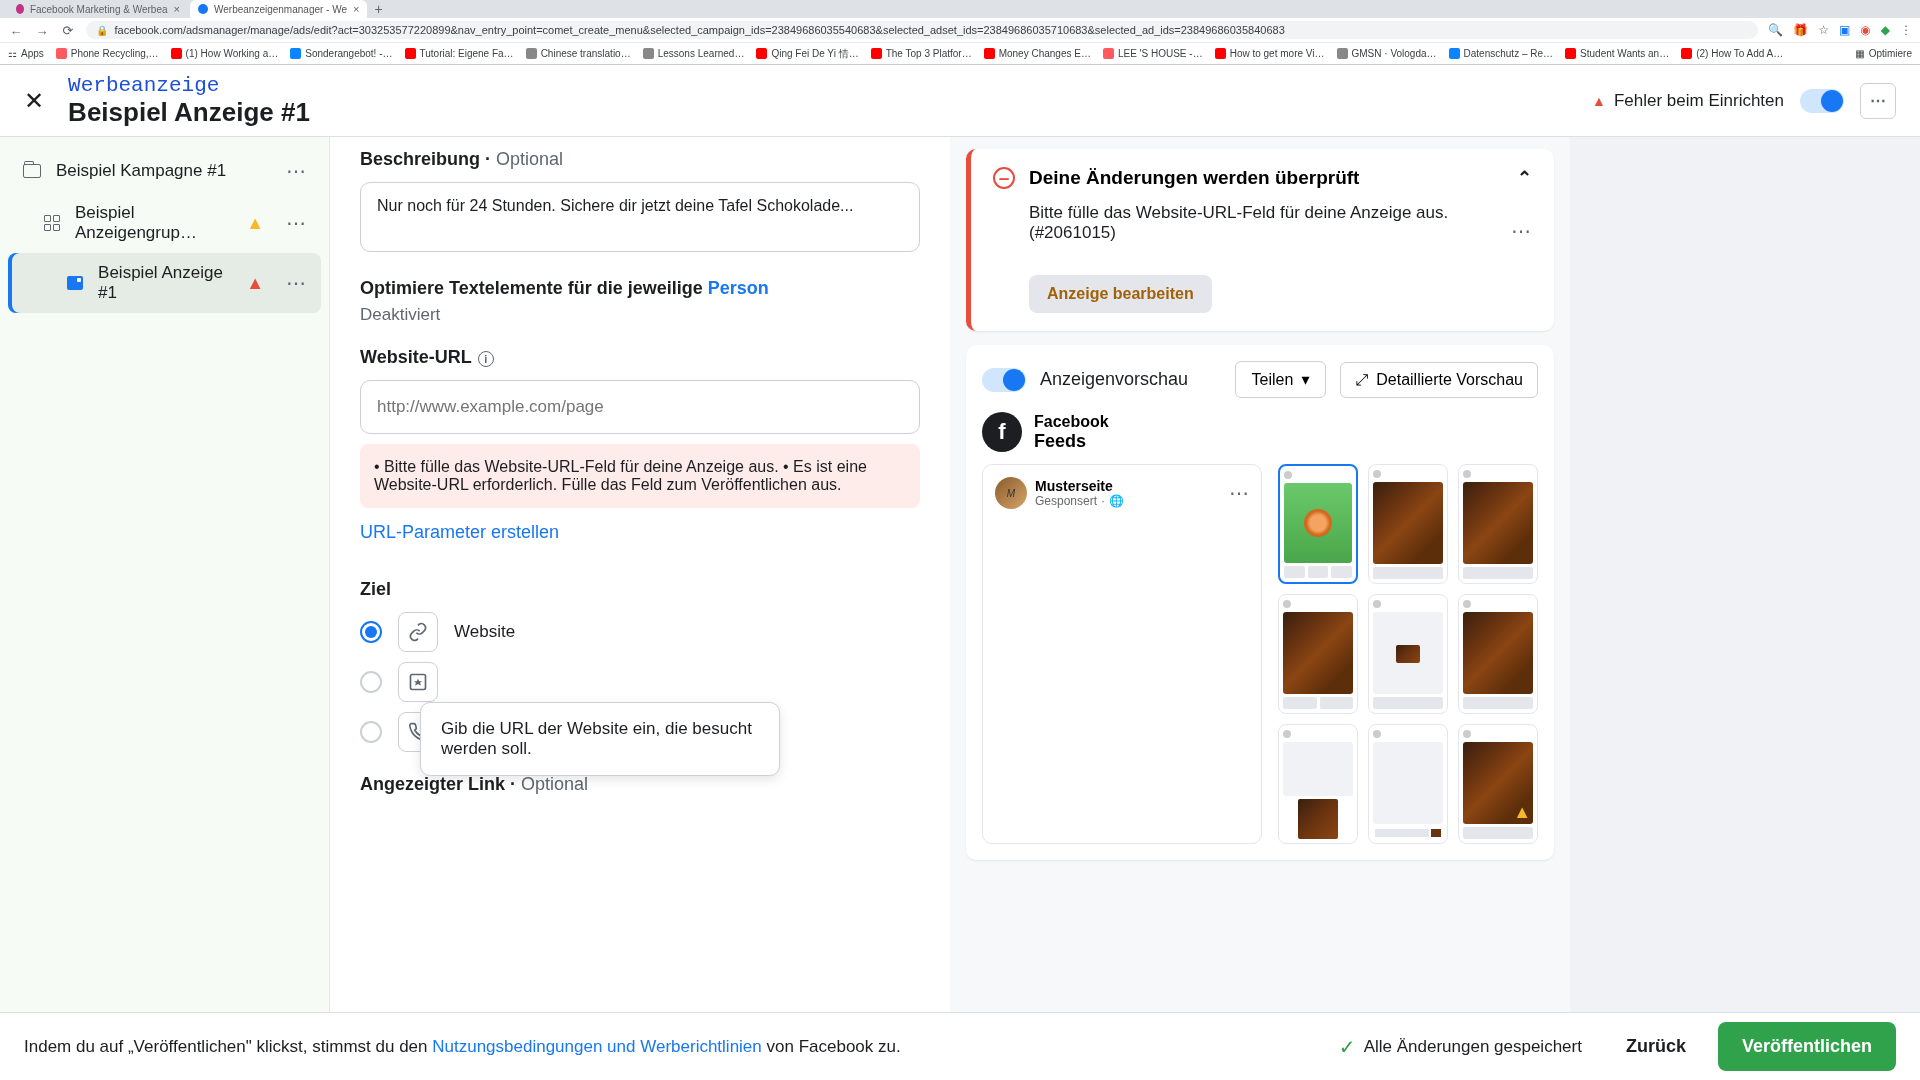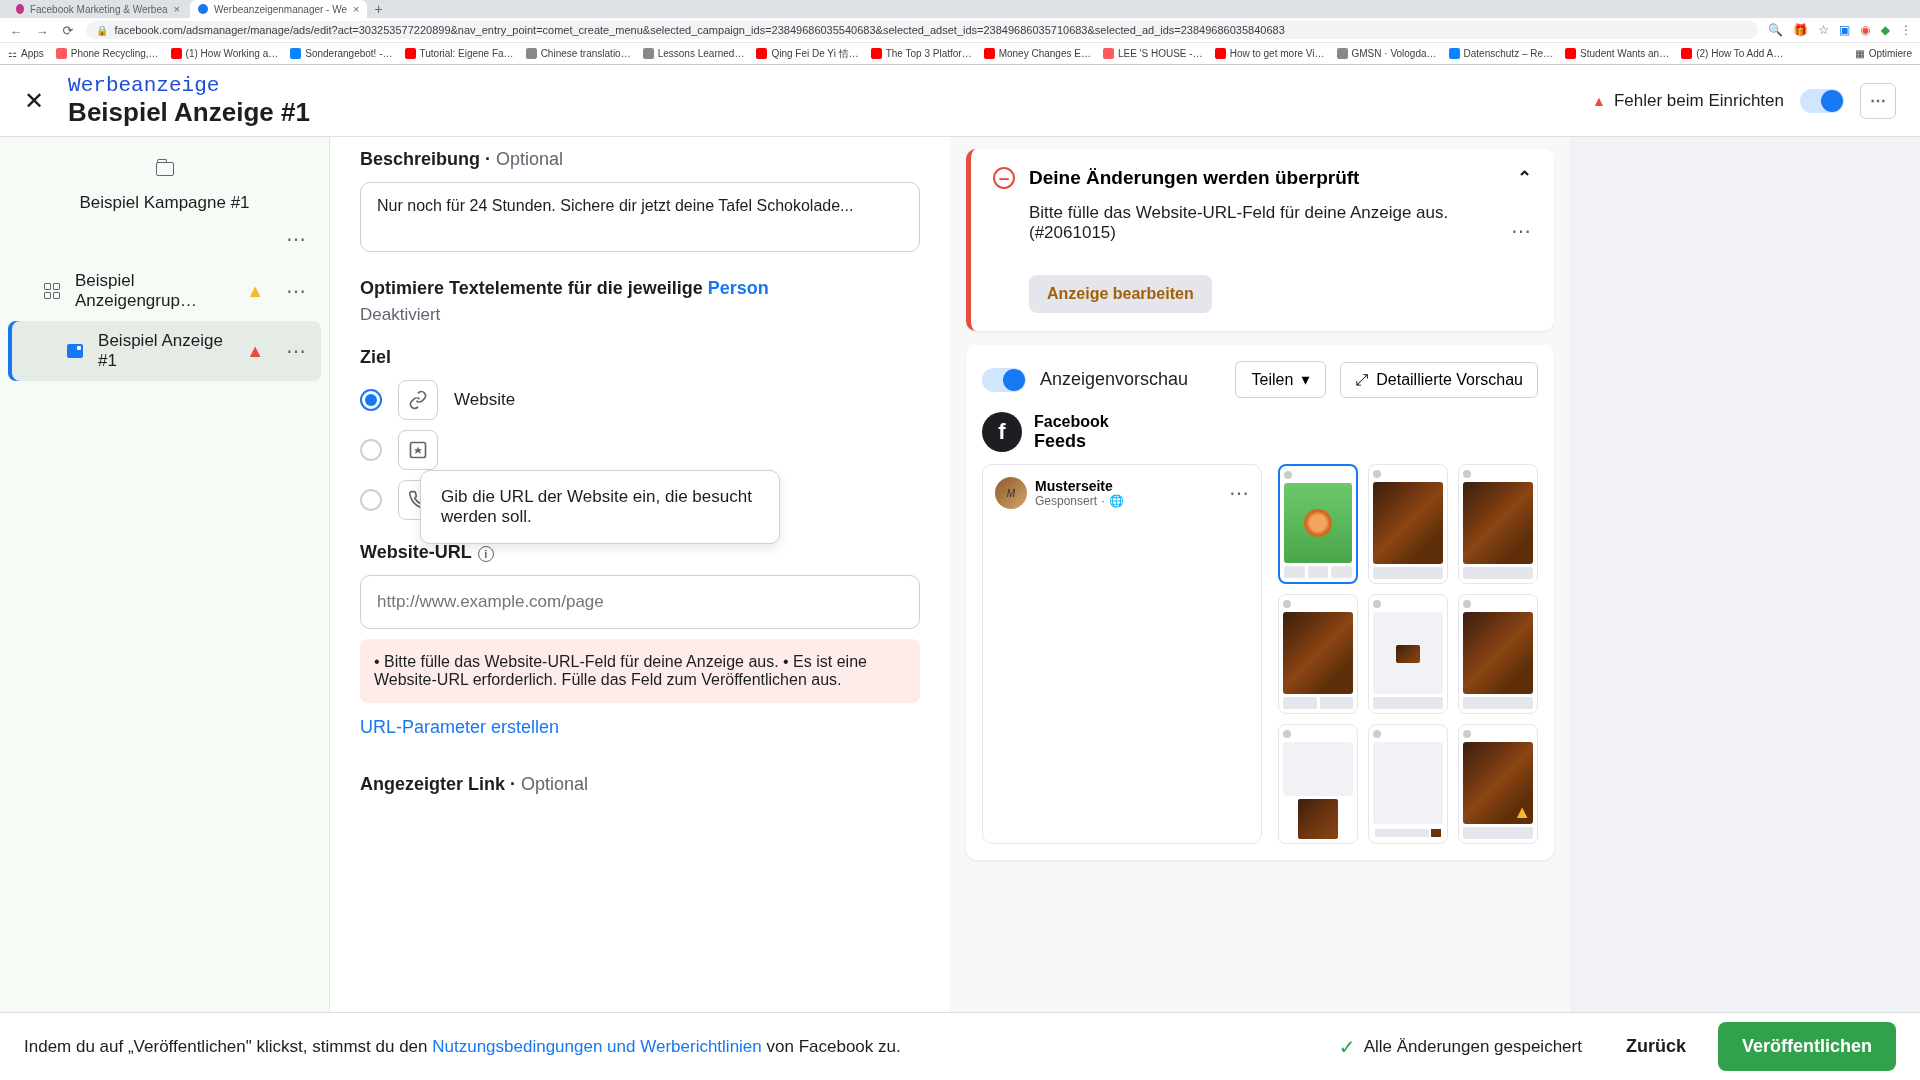--- a/index.html
+++ b/index.html
@@ -42,21 +42,21 @@
 .toggle { width: 44px; height: 24px; background: #d0e6ff; border-radius: 12px; position: relative; }
 .toggle .knob { width: 22px; height: 22px; background: #1877f2; border-radius: 50%; position: absolute; right: 1px; top: 1px; }
 .more-dots { width: 36px; height: 36px; border: 1px solid #ccd0d5; border-radius: 6px; display: flex; align-items: center; justify-content: center; font-weight: bold; color: #606770; }
 
 
 .main { display: flex; height: calc(1080px - 65px - 72px - 68px); }
 
 
 .sidebar { width: 330px; background: #f6fbf6; border-right: 1px solid #e4e6eb; padding: 12px 8px; }
 .tree-item { display: flex; align-items: center; padding: 10px 14px; border-radius: 8px; gap: 14px; font-size: 17px; color: #1c1e21; position: relative; }
-.tree-item.level1 { padding-left: 14px; flex-direction: column; }
+.tree-item.level1 { padding-left: 14px; }
 .tree-item.level2 { padding-left: 36px; }
 .tree-item.level3 { padding-left: 58px; }
 .tree-item.selected { background: #e5ebe5; box-shadow: inset 4px 0 0 #1877f2; }
 .tree-icon { width: 20px; height: 20px; display: flex; align-items: center; justify-content: center; }
 .folder-icon { width: 18px; height: 14px; border: 1.5px solid #606770; border-radius: 2px; position: relative; }
 .folder-icon::before { content: ''; position: absolute; top: -4px; left: 0; width: 8px; height: 3px; border: 1.5px solid #606770; border-bottom: none; border-radius: 2px 2px 0 0; }
 .grid-icon { width: 16px; height: 16px; display: grid; grid-template: 1fr 1fr / 1fr 1fr; gap: 2px; }
 .grid-icon span { border: 1.5px solid #606770; border-radius: 1px; }
 .ad-icon { width: 16px; height: 14px; background: #1877f2; border-radius: 2px; position: relative; }
 .ad-icon::after { content: ''; position: absolute; right: 2px; top: 2px; width: 4px; height: 4px; background: #fff; border-radius: 1px; }
@@ -298,20 +298,28 @@
         <span>Beschreibung</span> · <span class="optional">Optional</span>
       </div>
       <textarea class="textarea" style="">Nur noch für 24 Stunden. Sichere dir jetzt deine Tafel Schokolade...</textarea>
     </div>
     <div class="form-row">
       <div class="optimize-text">
         <span>Optimiere Textelemente für die jeweilige </span><span class="link">Person</span>
       </div>
       <div class="deactivated">Deaktiviert</div>
     </div>
+    <div class="form-row">
+      <div class="section-label">
+        <span>Website-URL</span><span class="info-i">i</span>
+      </div>
+      <input class="url-input" placeholder="http://www.example.com/page" style="">
+      <div class="url-error-box">• Bitte fülle das Website-URL-Feld für deine Anzeige aus. • Es ist eine Website-URL erforderlich. Fülle das Feld zum Veröffentlichen aus.</div>
+      <a class="link-text">URL-Parameter erstellen</a>
+    </div>
     <div class="form-row radio-group">
       <div class="section-label">Ziel</div>
       <div class="radio-row">
         <span class="radio checked"></span>
         <span class="radio-icon-box">
             <svg class="icon" viewBox="0 0 24 24" fill="none" stroke="#606770" stroke-width="2">
               <path d="M10 13a5 5 0 007 0l3-3a5 5 0 00-7-7l-1 1M14 11a5 5 0 00-7 0l-3 3a5 5 0 007 7l1-1"></path>
             </svg>
           </span>
         <span class="radio-label">Website</span>
@@ -327,28 +335,20 @@
       </div>
       <div class="tooltip-box">Gib die URL der Website ein, die besucht werden soll.</div>
       <div class="radio-row">
         <span class="radio"></span>
         <span class="radio-icon-box">
             <svg class="icon" viewBox="0 0 24 24" fill="none" stroke="#606770" stroke-width="2">
               <path d="M22 16.92v3a2 2 0 01-2.18 2 19.79 19.79 0 01-8.63-3.07 19.5 19.5 0 01-6-6A19.79 19.79 0 012.12 4.18 2 2 0 014.11 2h3a2 2 0 012 1.72c.13.96.37 1.9.72 2.81a2 2 0 01-.45 2.11L8.09 9.91a16 16 0 006 6l1.27-1.27a2 2 0 012.11-.45c.91.35 1.85.59 2.81.72A2 2 0 0122 16.92z"></path>
             </svg>
           </span>
       </div>
-    </div>
-    <div class="form-row">
-      <div class="section-label">
-        <span>Website-URL</span><span class="info-i">i</span>
-      </div>
-      <input class="url-input" placeholder="http://www.example.com/page" style="">
-      <div class="url-error-box">• Bitte fülle das Website-URL-Feld für deine Anzeige aus. • Es ist eine Website-URL erforderlich. Fülle das Feld zum Veröffentlichen aus.</div>
-      <a class="link-text">URL-Parameter erstellen</a>
     </div>
     <div class="form-row">
       <div class="section-label">
         <span>Angezeigter Link</span> · <span class="optional">Optional</span>
       </div>
     </div>
   </div>
 
   <div class="right">
     <div class="review-card">

